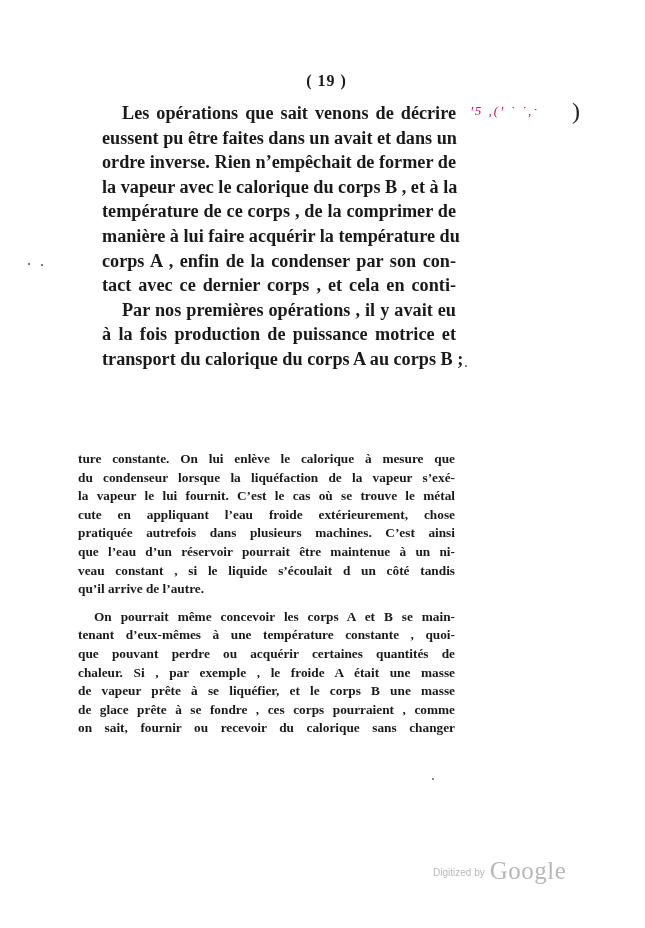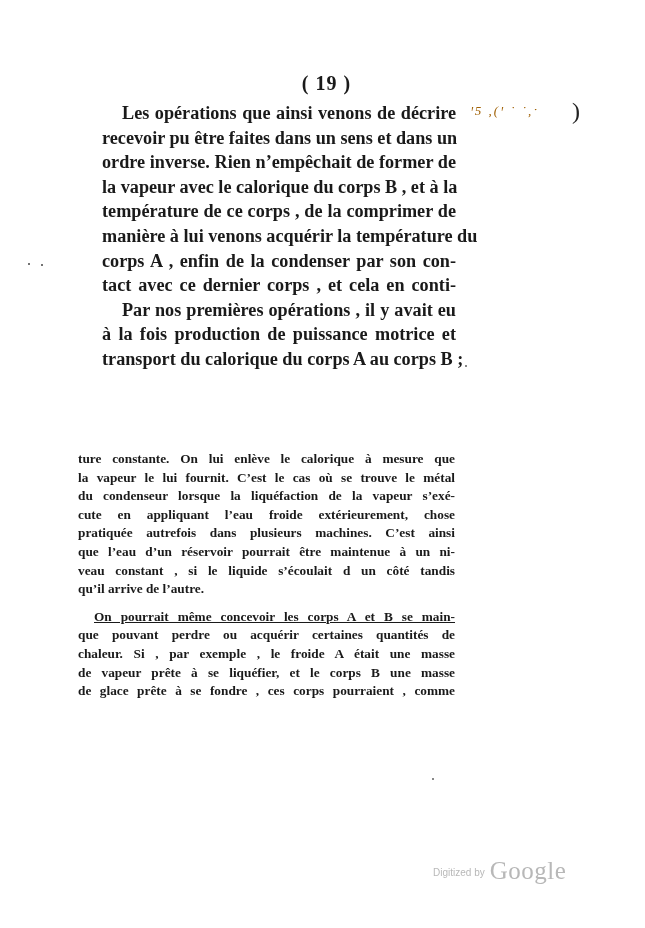--- a/index.html
+++ b/index.html
@@ -1,30 +1,30 @@
 <!DOCTYPE html>
 <html><head>
 <meta charset="utf-8">
 <style>
   html, body { margin:0; padding:0; background:#ffffff; }
   body { width:645px; height:928px; position:relative; overflow:hidden;
          font-family:"DejaVu Serif","Liberation Serif",serif; color:#1a1a1a; }
   .page-number { position:absolute; top:72px; left:0; width:645px; text-align:center;
-                 font-family:"Liberation Serif",serif; font-size:20px; font-weight:bold; letter-spacing:1px; padding-left:8px; box-sizing:border-box; }
+                 font-family:"Liberation Serif",serif; font-size:16px; font-weight:bold; letter-spacing:1px; padding-left:8px; box-sizing:border-box; }
   .main-text { position:absolute; top:101px; left:102px; width:354px;
                font-family:"Liberation Serif",serif; font-weight:bold; font-size:18.2px; line-height:24.6px; }
   .line { display:block; white-space:nowrap; text-align:justify; text-align-last:justify; }
   .line.last { text-align-last:left; }
   .indent { padding-left:20px; }
   .footnote { position:absolute; top:450px; left:78px; width:377px;
               font-family:"Liberation Serif",serif; font-weight:bold; font-size:13.3px; line-height:18.6px; }
   .footnote .para2 { margin-top:9px; }
-  .footnote .indent { padding-left:16px;text-decoration:underline; }
+  .footnote .indent { padding-left:16px; }
   .margin-note { position:absolute; top:103px; left:470px; font-family:"Liberation Serif",serif;
-                 font-size:13px; color:#a16207; letter-spacing:2px; font-style:italic; }
+                 font-size:13px; color:#be185d; letter-spacing:2px; font-style:italic; }
   .margin-bracket { position:absolute; top:98px; left:572px; font-size:24px; color:#222;
                     font-family:"Liberation Serif",serif; }
   .margin-dots { position:absolute; top:262px; left:28px; width:20px; height:4px; }
   .margin-dots span { position:absolute; width:2px; height:2px; background:#444; border-radius:1px; }
   .stray-dot { position:absolute; width:2px; height:2px; background:#888; }
   .watermark { position:absolute; top:857px; left:433px; color:#b8b8b8; white-space:nowrap; }
   .watermark .small { font-family:"Liberation Sans",sans-serif; font-size:10px; vertical-align:3px; }
   .watermark .big { font-family:"Liberation Serif",serif; font-size:25px; letter-spacing:0.5px; }
 </style>
 </head>
@@ -35,49 +35,51 @@
 <div class="margin-note">ꞌ5 ,(ꞌ   ˙ ˙,ˑ</div>
 <div class="margin-bracket">)</div>
 <div class="margin-dots">
   <span style="left:0;top:1px"></span>
     <span style="left:13px;top:2px"></span>
 </div>
 <div class="stray-dot" style="left:465px;top:365px"></div>
 <div class="stray-dot" style="left:432px;top:778px"></div>
 
 <div class="main-text">
-  <span class="line indent">Les opérations que ainsi venons de décrire</span>
-  <span class="line">recevoir pu être faites dans un sens et dans un</span>
+  <span class="line indent">Les opérations que sait venons de décrire</span>
+  <span class="line">eussent pu être faites dans un avait et dans un</span>
   <span class="line">ordre inverse. Rien n’empêchait de former de</span>
   <span class="line">la vapeur avec le calorique du corps B , et à la</span>
   <span class="line">température de ce corps , de la comprimer de</span>
-  <span class="line">manière à lui venons acquérir la température du</span>
+  <span class="line">manière à lui faire acquérir la température du</span>
   <span class="line">corps A , enfin de la condenser par son con-</span>
   <span class="line">tact avec ce dernier corps , et cela en conti-</span>
   <span class="line indent">Par nos premières opérations , il y avait eu</span>
   <span class="line">à la fois production de puissance motrice et</span>
   <span class="line">transport du calorique du corps A au corps B ;</span>
 </div>
 
 <div class="footnote">
   <div>
     <span class="line">ture constante. On lui enlève le calorique à mesure que</span>
+    <span class="line">du condenseur lorsque la liquéfaction de la vapeur s’exé-</span>
     <span class="line">la vapeur le lui fournit. C’est le cas où se trouve le métal</span>
-    <span class="line">du condenseur lorsque la liquéfaction de la vapeur s’exé-</span>
     <span class="line">cute en appliquant l’eau froide extérieurement, chose</span>
     <span class="line">pratiquée autrefois dans plusieurs machines. C’est ainsi</span>
     <span class="line">que l’eau d’un réservoir pourrait être maintenue à un ni-</span>
     <span class="line">veau constant , si le liquide s’écoulait d un côté tandis</span>
     <span class="line last">qu’il arrive de l’autre.</span>
   </div>
   <div class="para2">
     <span class="line indent">On pourrait même concevoir les corps A et B se main-</span>
+    <span class="line">tenant d’eux-mêmes à une température constante , quoi-</span>
     <span class="line">que pouvant perdre ou acquérir certaines quantités de</span>
     <span class="line">chaleur. Si , par exemple , le froide A était une masse</span>
     <span class="line">de vapeur prête à se liquéfier, et le corps B une masse</span>
     <span class="line">de glace prête à se fondre , ces corps pourraient , comme</span>
+    <span class="line">on sait, fournir ou recevoir du calorique sans changer</span>
   </div>
 </div>
 
 <div class="watermark">
   <span class="small">Digitized by</span>
   <span class="big">Google</span>
 </div>
 
 </body></html>

